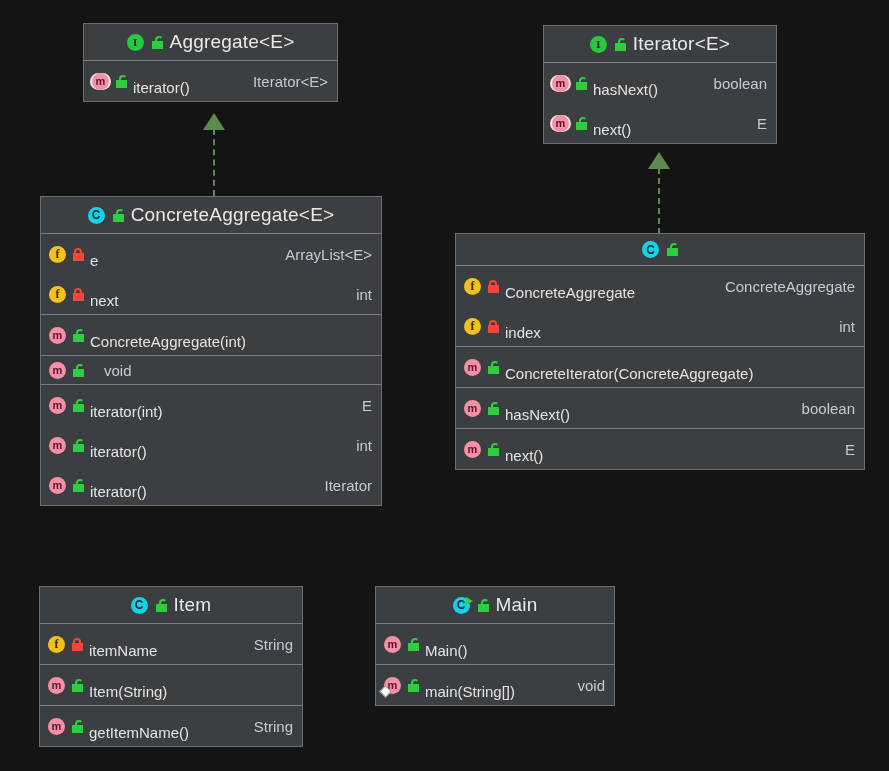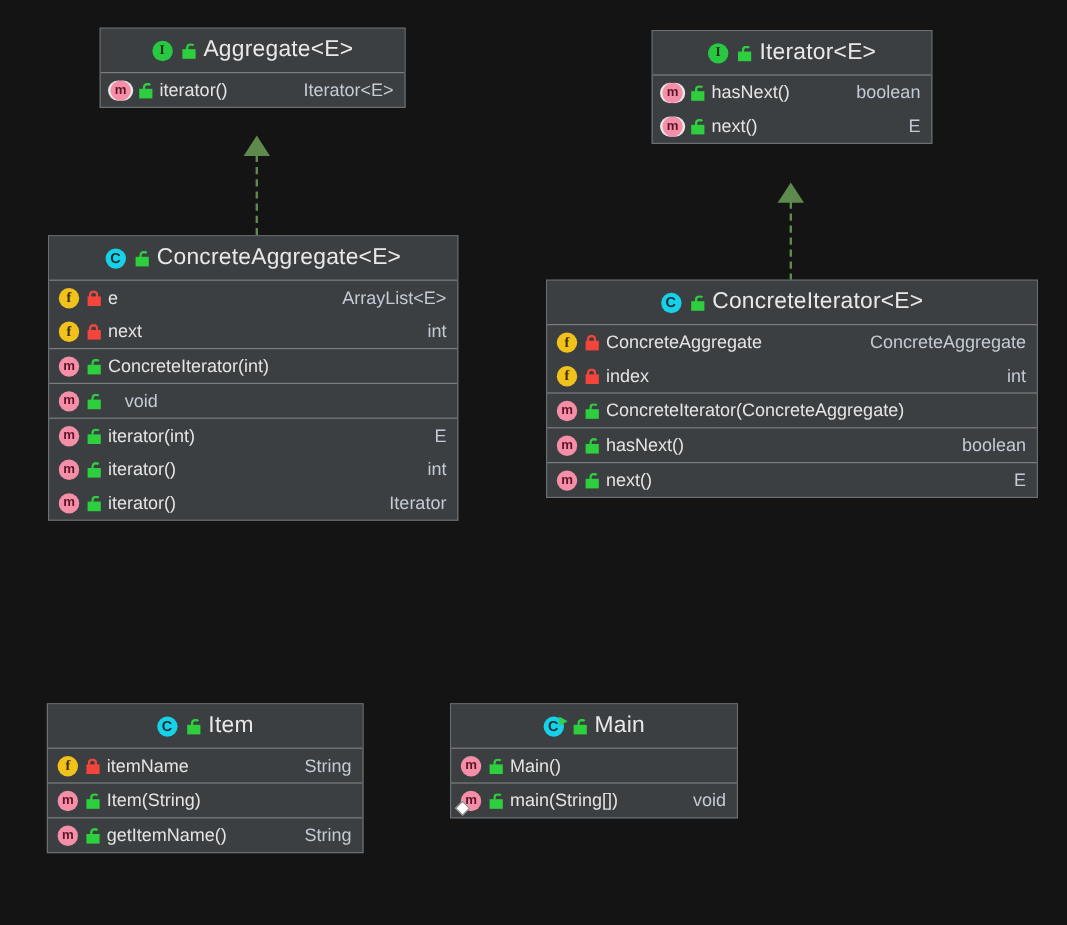--- a/index.html
+++ b/index.html
@@ -44,20 +44,21 @@
     gap: 6px;
     padding: 5px 9px 5px 8px;
     min-height: 28px;
     white-space: nowrap;
   }
   .member-name {
     font-size: 15px;
     color: #e4e4e4;
     flex: 1 1 auto;
     overflow: hidden;
+    margin-top: 13px;
   }
   .member-type {
     font-size: 15px;
     color: #c3cbd6;
     margin-left: 14px;
     flex: 0 0 auto;
   }
 
   
   .ico { flex: 0 0 auto; position: relative; display: inline-block; }
@@ -252,21 +253,21 @@
       </div>
     </div>
 
     <div class="section">
       <div class="member-row">
         <span class="ico ico-method">m</span>
         <span class="lock lock-public">
           <span class="shackle"></span>
             <span class="body"></span>
         </span>
-        <span class="member-name">ConcreteIterator(int)</span>
+        <span class="member-name">ConcreteAggregate(int)</span>
         <span class="member-type"></span>
       </div>
     </div>
 
     <div class="section">
       <div class="member-row">
         <span class="ico ico-method">m</span>
         <span class="lock lock-public">
           <span class="shackle"></span>
             <span class="body"></span>
@@ -306,21 +307,20 @@
     </div>
   </div>
 
   <div class="uml-box" style="left:455px; top:233px; width:410px;">
     <div class="box-header">
       <span class="ico ico-class">C</span>
       <span class="lock lock-public">
         <span class="shackle"></span>
           <span class="body"></span>
       </span>
-      <span class="box-title">ConcreteIterator&lt;E&gt;</span>
     </div>
 
     <div class="section">
       <div class="member-row">
         <span class="ico ico-field">f</span>
         <span class="lock lock-private">
           <span class="shackle"></span>
             <span class="body"></span>
         </span>
         <span class="member-name">ConcreteAggregate</span>

